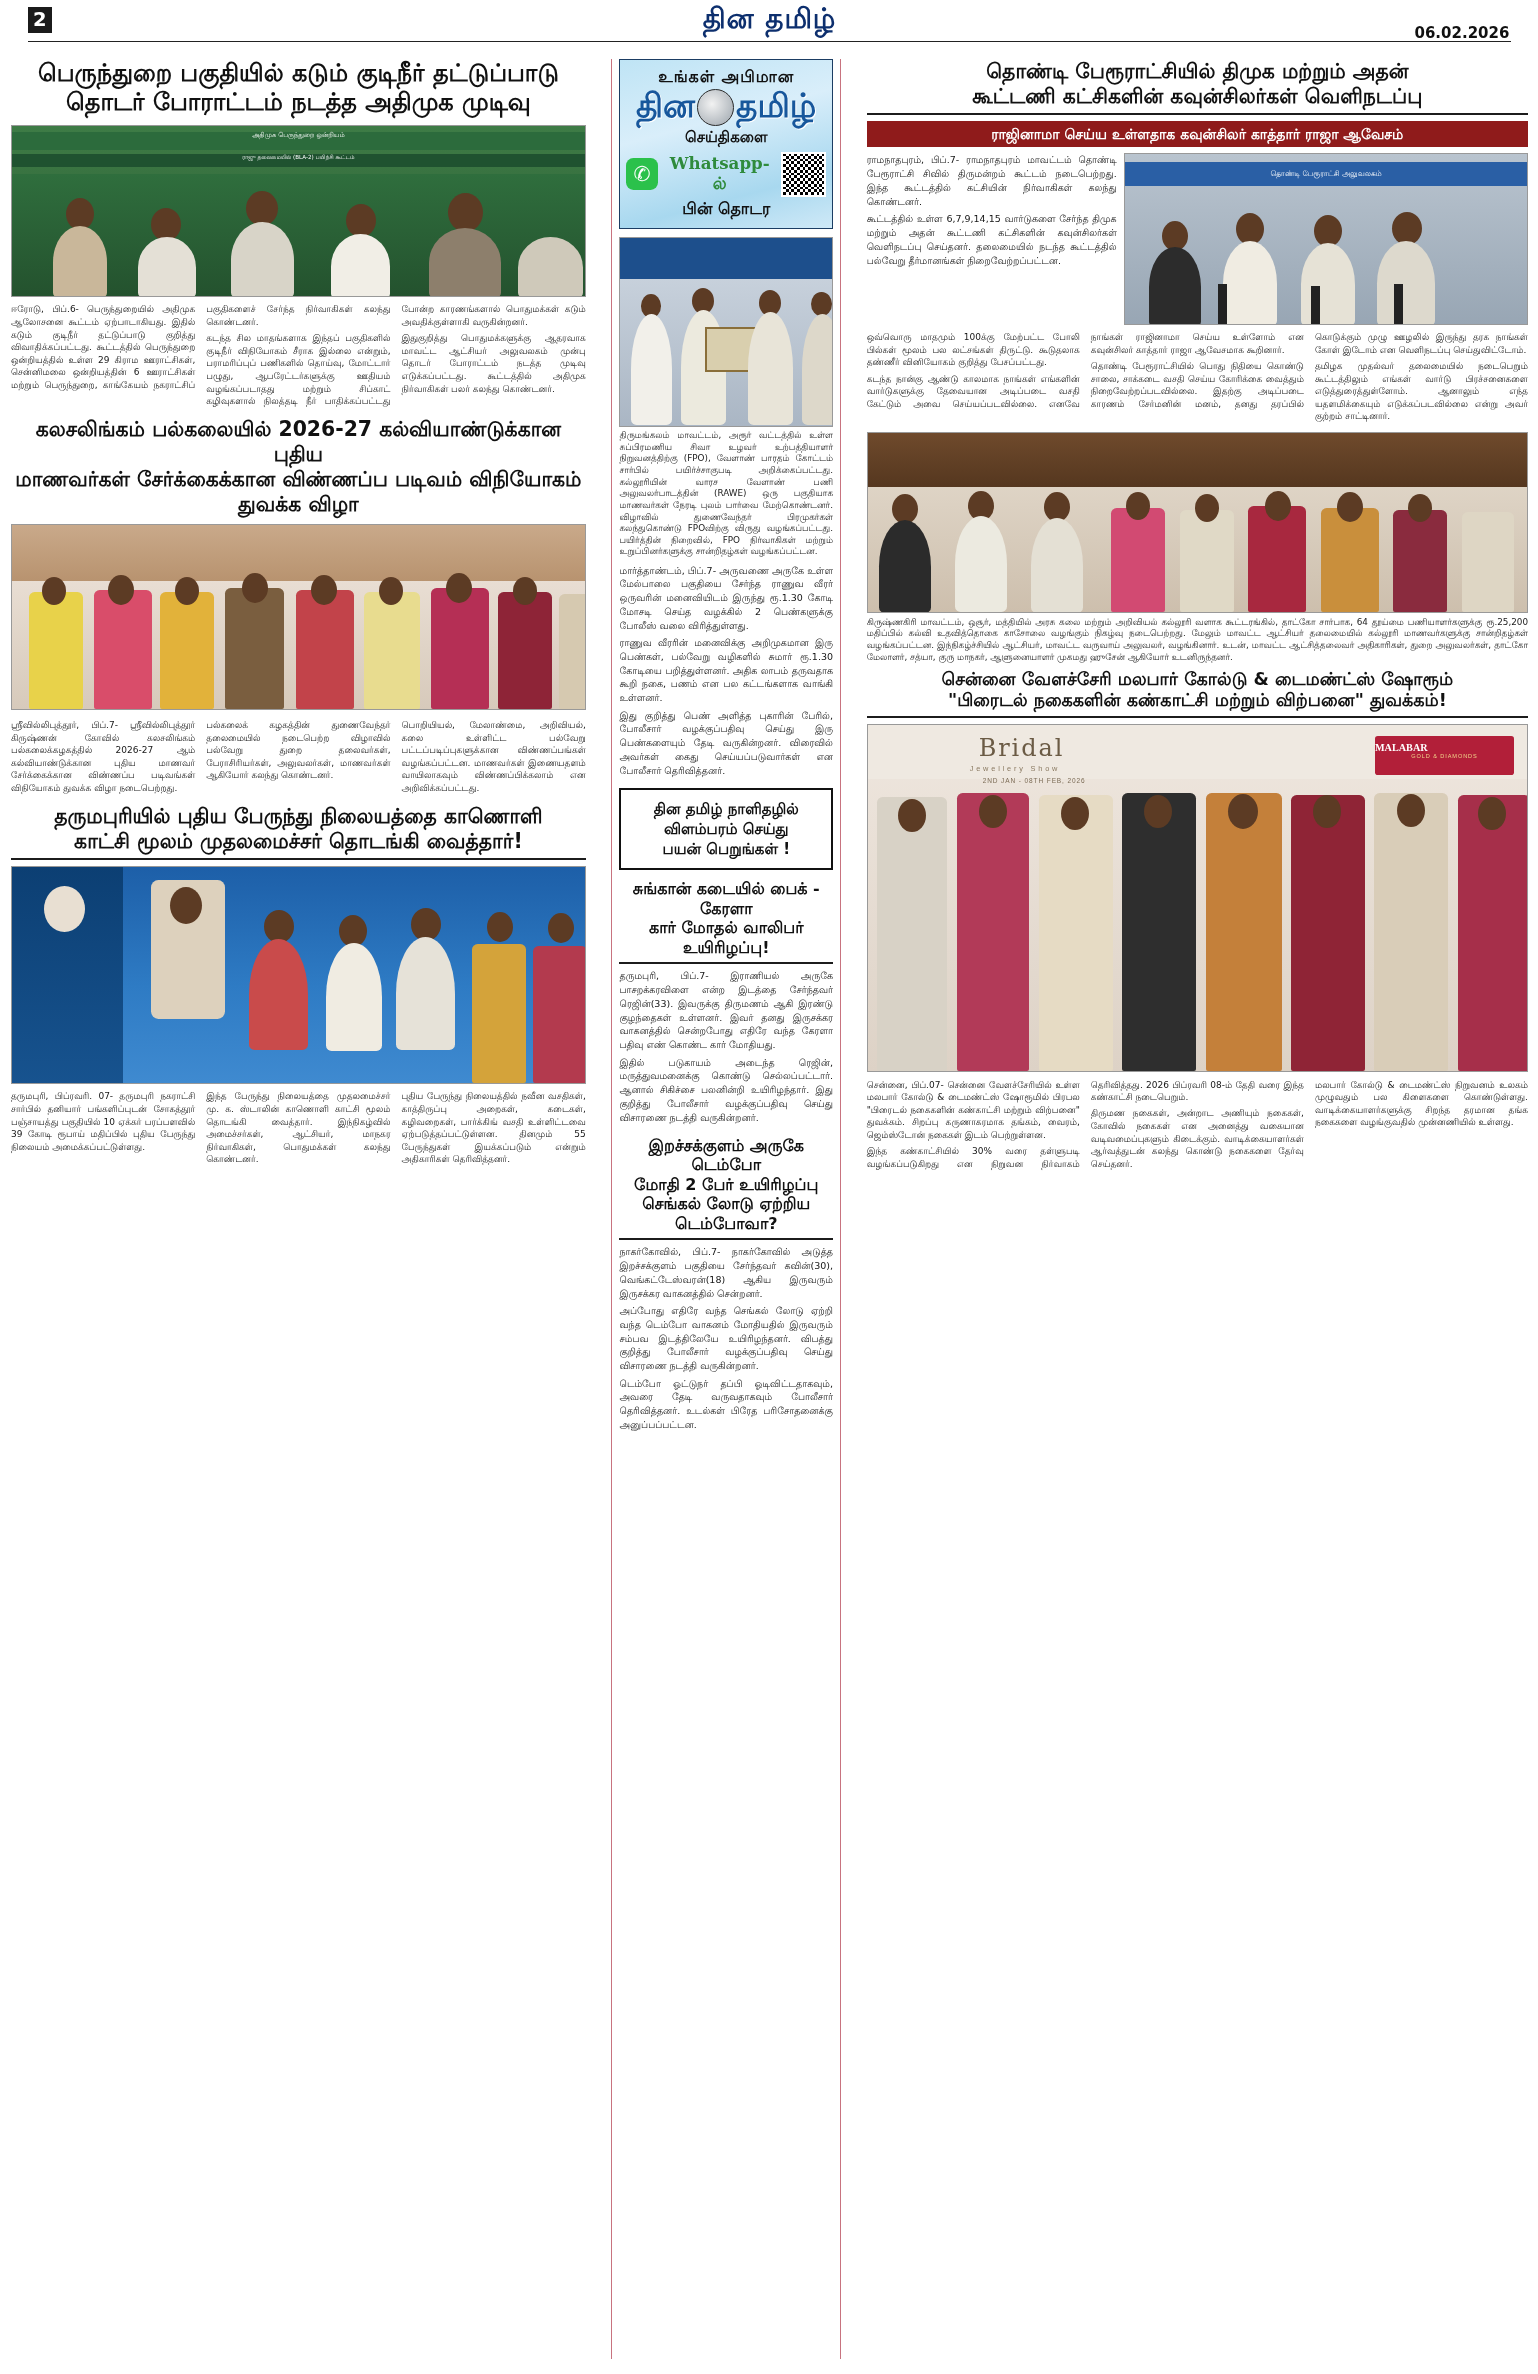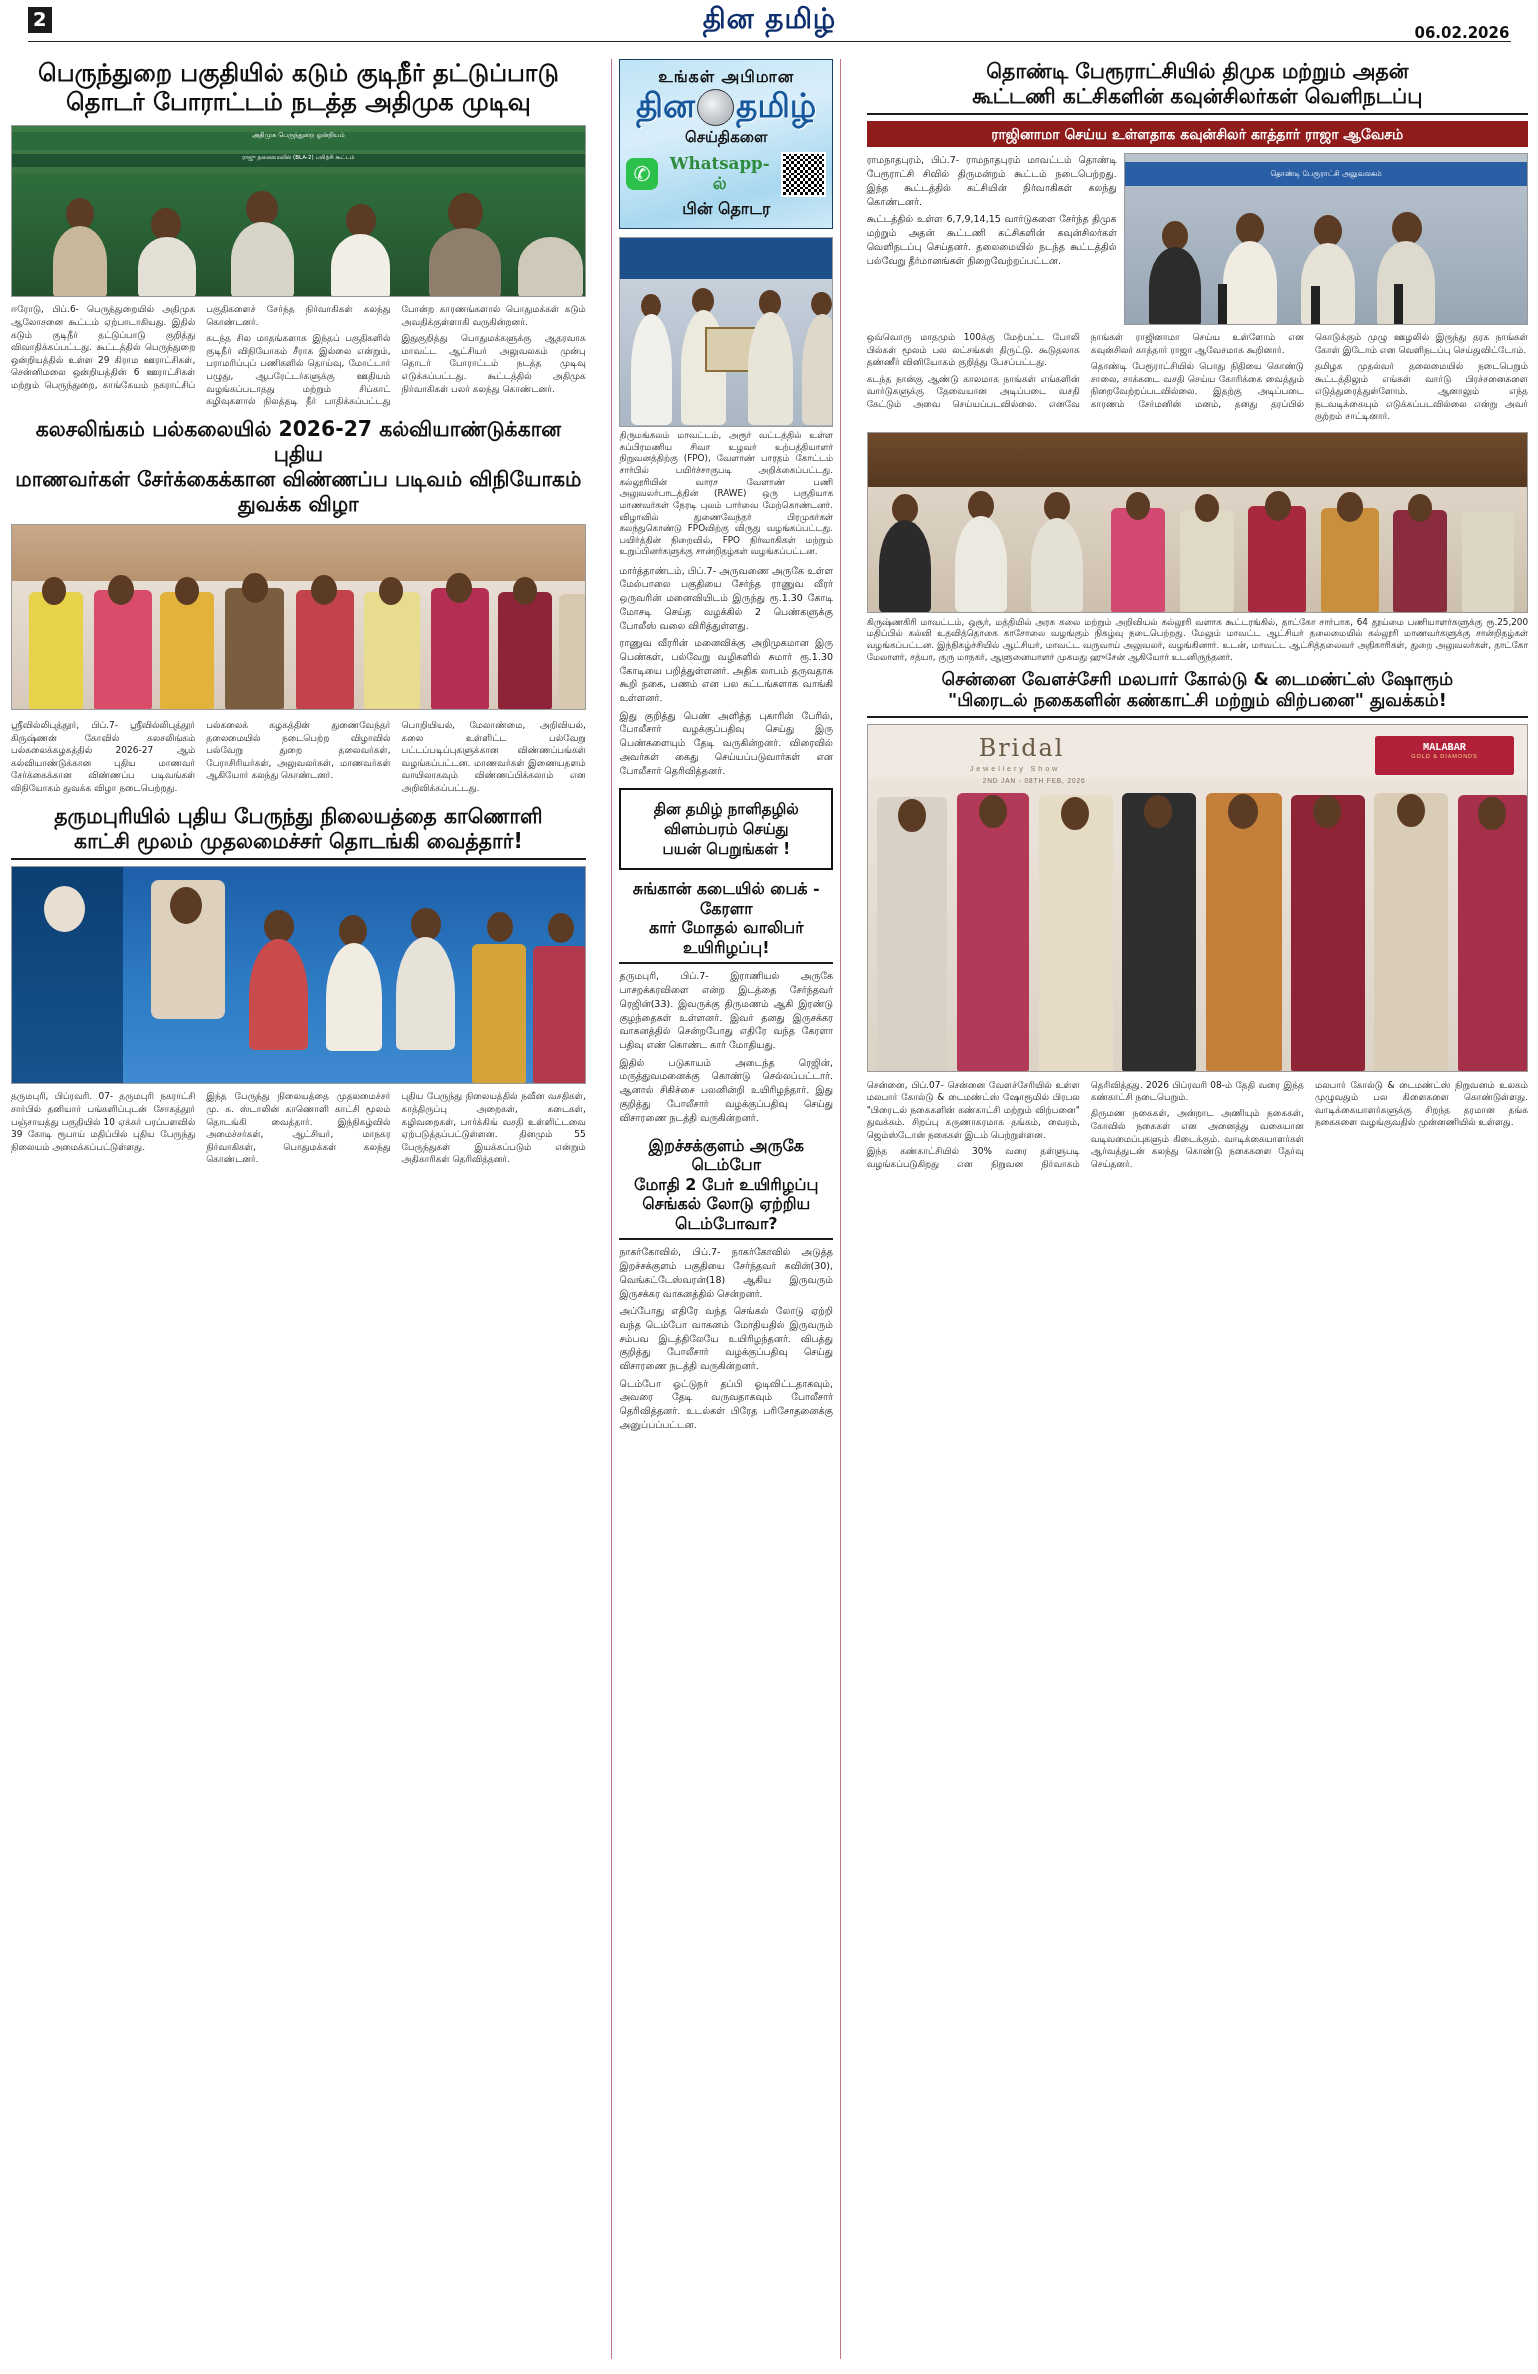--- a/index.html
+++ b/index.html
@@ -312,21 +312,21 @@
           <div style="position:absolute;left:93px;top:130px;width:9.3px;height:41px;background:#222;"></div>
           <div style="position:absolute;left:186px;top:132px;width:9.3px;height:39px;background:#222;"></div>
           <div style="position:absolute;left:269px;top:130px;width:9.3px;height:41px;background:#222;"></div>
         </div>
       </div>
 
       <div class="body3 tight" style="margin-top:5.6px;">
         <p>ஒவ்வொரு மாதமும் 100க்கு மேற்பட்ட போலி பில்கள் மூலம் பல லட்சங்கள் திருட்டு. கூடுதலாக தண்ணீர் வினியோகம் குறித்து பேசப்பட்டது.</p>
         <p>கடந்த நான்கு ஆண்டு காலமாக நாங்கள் எங்களின் வார்டுகளுக்கு தேவையான அடிப்படை வசதி கேட்டும் அவை செய்யப்படவில்லை. எனவே நாங்கள் ராஜினாமா செய்ய உள்ளோம் என கவுன்சிலர் காத்தார் ராஜா ஆவேசமாக கூறினார்.</p>
         <p>தொண்டி பேரூராட்சியில் பொது நிதியை கொண்டு சாலை, சாக்கடை வசதி செய்ய கோரிக்கை வைத்தும் நிறைவேற்றப்படவில்லை. இதற்கு அடிப்படை காரணம் சேர்மனின் மனம், தனது தரப்பில் கொடுக்கும் முழு ஊழலில் இருந்து தரக நாங்கள் கோள் இடோம் என வெளிநடப்பு செய்துவிட்டோம்.</p>
-        <p>தமிழக முதல்வர் தலைமையில் நடைபெறும் கூட்டத்திலும் எங்கள் வார்டு பிரச்சனைகளை எடுத்துரைத்துள்ளோம். ஆனாலும் எந்த நடவடிக்கையும் எடுக்கப்படவில்லை என்று அவர் குற்றம் சாட்டினார்.</p>
+        <p>தமிழக முதல்வர் தலைமையில் நடைபெறும் கூட்டத்திலும் எங்கள் வார்டு பிரச்சனைகளை எடுத்துரைத்துள்ளோம். ஆனாலும் எந்த யதளமிக்கையும் எடுக்கப்படவில்லை என்று அவர் குற்றம் சாட்டினார்.</p>
       </div>
 
       <div class="photo" style="height:181px;margin-top:9.3px;">
         <div class="ph-inner" style="background:linear-gradient(#e6ddd0,#cdbfad);"></div>
         <div class="ph-inner" style="top:0;height:54px;background:linear-gradient(#6f4a2c,#55371f);"></div>
         <div class="head" style="left:24px;top:61px;width:26px;height:30px;"></div>
         <div class="person" style="left:11px;top:87px;width:52px;height:93px;background:#2b2b2b;"></div>
         <div class="head" style="left:100px;top:58px;width:26px;height:30px;"></div>
         <div class="person" style="left:87px;top:83px;width:52px;height:96px;background:#eceae0;"></div>
         <div class="head" style="left:176px;top:59px;width:26px;height:30px;"></div>
@@ -349,21 +349,21 @@
         <span>சென்னை வேளச்சேரி மலபார் கோல்டு &amp; டைமண்ட்ஸ் ஷோரூம்</span><br>
         <span>"பிரைடல் நகைகளின் கண்காட்சி மற்றும் விற்பனை" துவக்கம்!</span>
       </h1>
 
       <div class="photo" style="height:348px;margin-top:5.6px;">
         <div class="ph-inner studio"></div>
         <div style="position:absolute;left:0;top:0;right:0;height:54px;background:#efe9e1;"></div>
         <div style="position:absolute;left:111px;top:9.3px;font-family:'DejaVu Serif',serif;font-size:24px;color:#6b5b45;letter-spacing:1.9px;">Bridal</div>
         <div style="position:absolute;left:102px;top:39px;font-size:7.4px;color:#8a7a62;letter-spacing:2.8px;">Jewellery Show</div>
         <div style="position:absolute;right:13px;top:11px;width:139px;height:39px;background:#b21f39;border-radius:2.8px;">
-          <div style="color:#fff;font-size:10.2px;font-weight:bold;text-align:center;margin-top:5.6px;font-family:Liberation Mono, monospace;">MALABAR</div>
+          <div style="color:#fff;font-size:10.2px;font-weight:bold;text-align:left;margin-top:5.6px;font-family:Liberation Serif, serif;">MALABAR</div>
           <div style="color:#f2d58a;font-size:5.6px;text-align:center;letter-spacing:0.9px;">GOLD &amp; DIAMONDS</div>
         </div>
         <div style="position:absolute;left:115px;top:52px;font-size:6.5px;color:#7b6b55;letter-spacing:0.9px;">2ND JAN - 08TH FEB, 2026</div>
 
         <div class="saree" style="left:9.3px;width:70px;height:274px;background:#d8d2c6;"></div>
         <div class="head" style="left:30px;top:74px;width:28px;height:33px;"></div>
         <div class="saree" style="left:89px;width:72px;height:278px;background:#b23a58;"></div>
         <div class="head" style="left:111px;top:70px;width:28px;height:33px;"></div>
         <div class="saree" style="left:171px;width:74px;height:276px;background:#e6dbc4;"></div>
         <div class="head" style="left:193px;top:72px;width:28px;height:33px;"></div>

